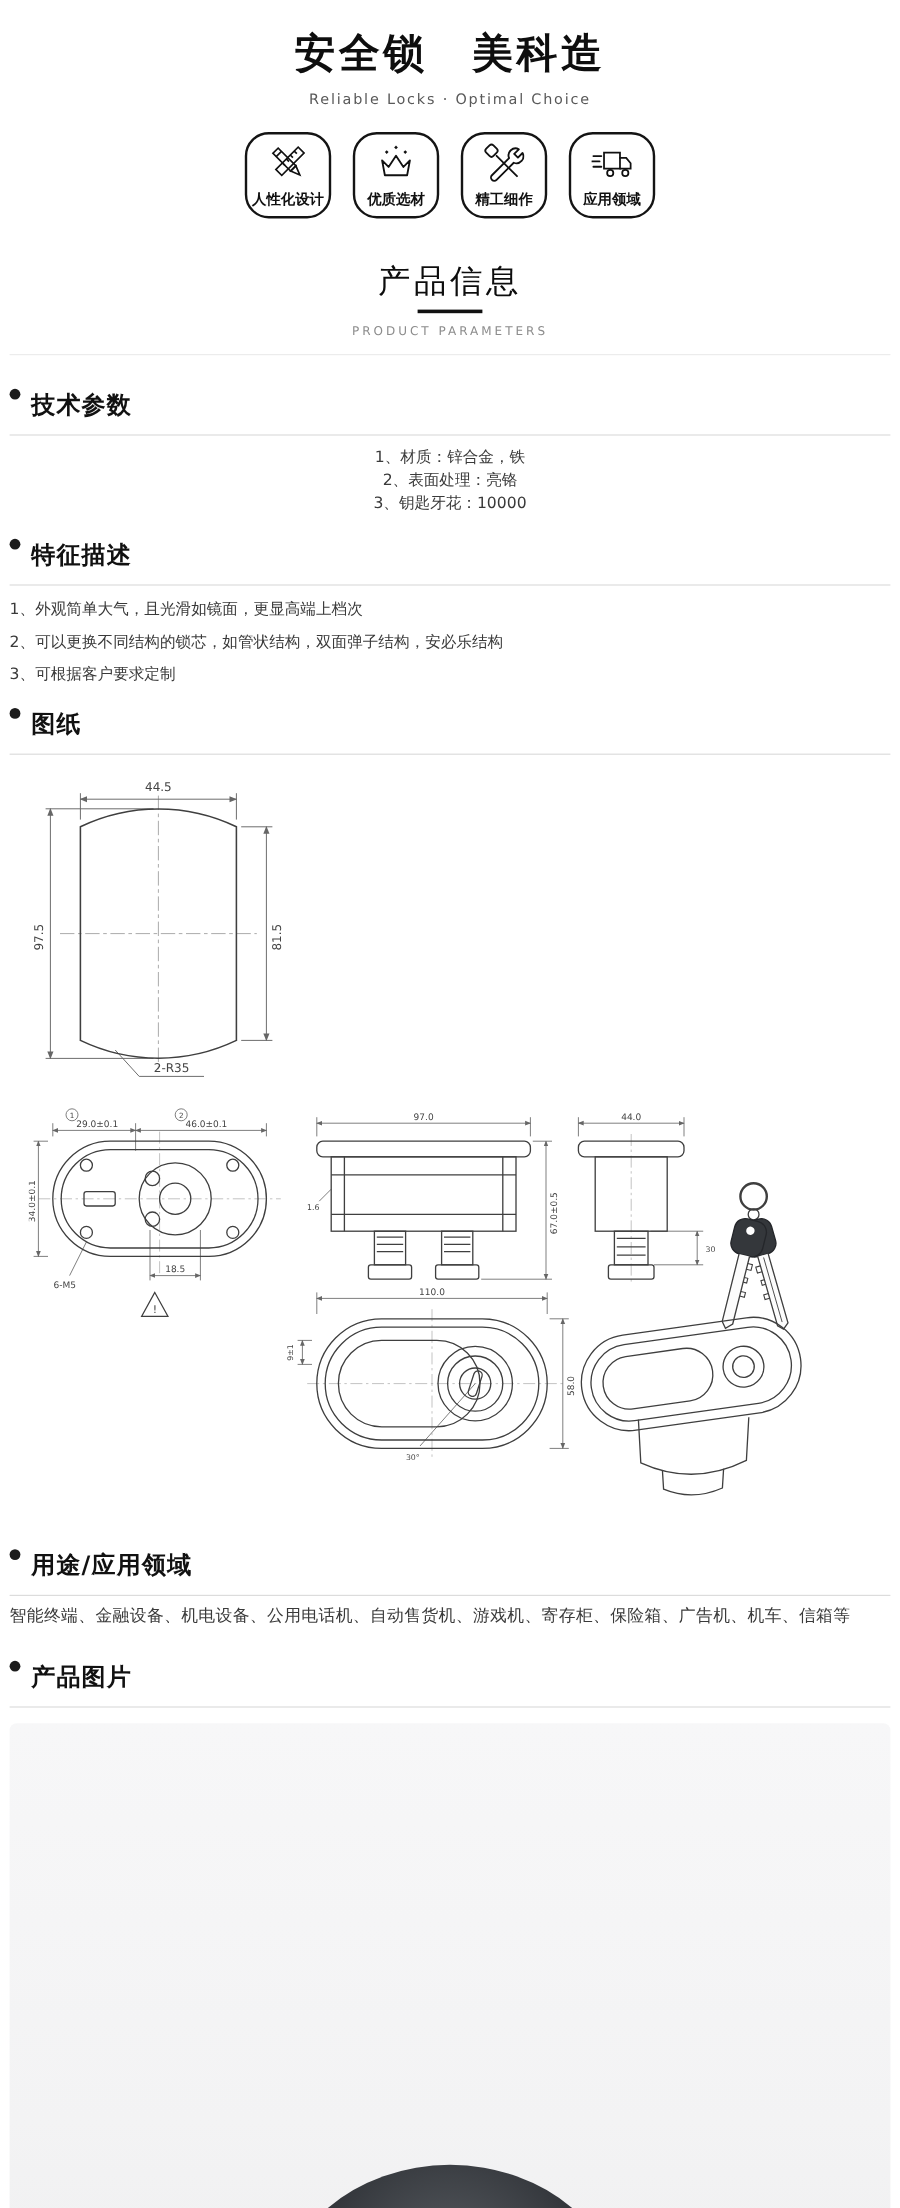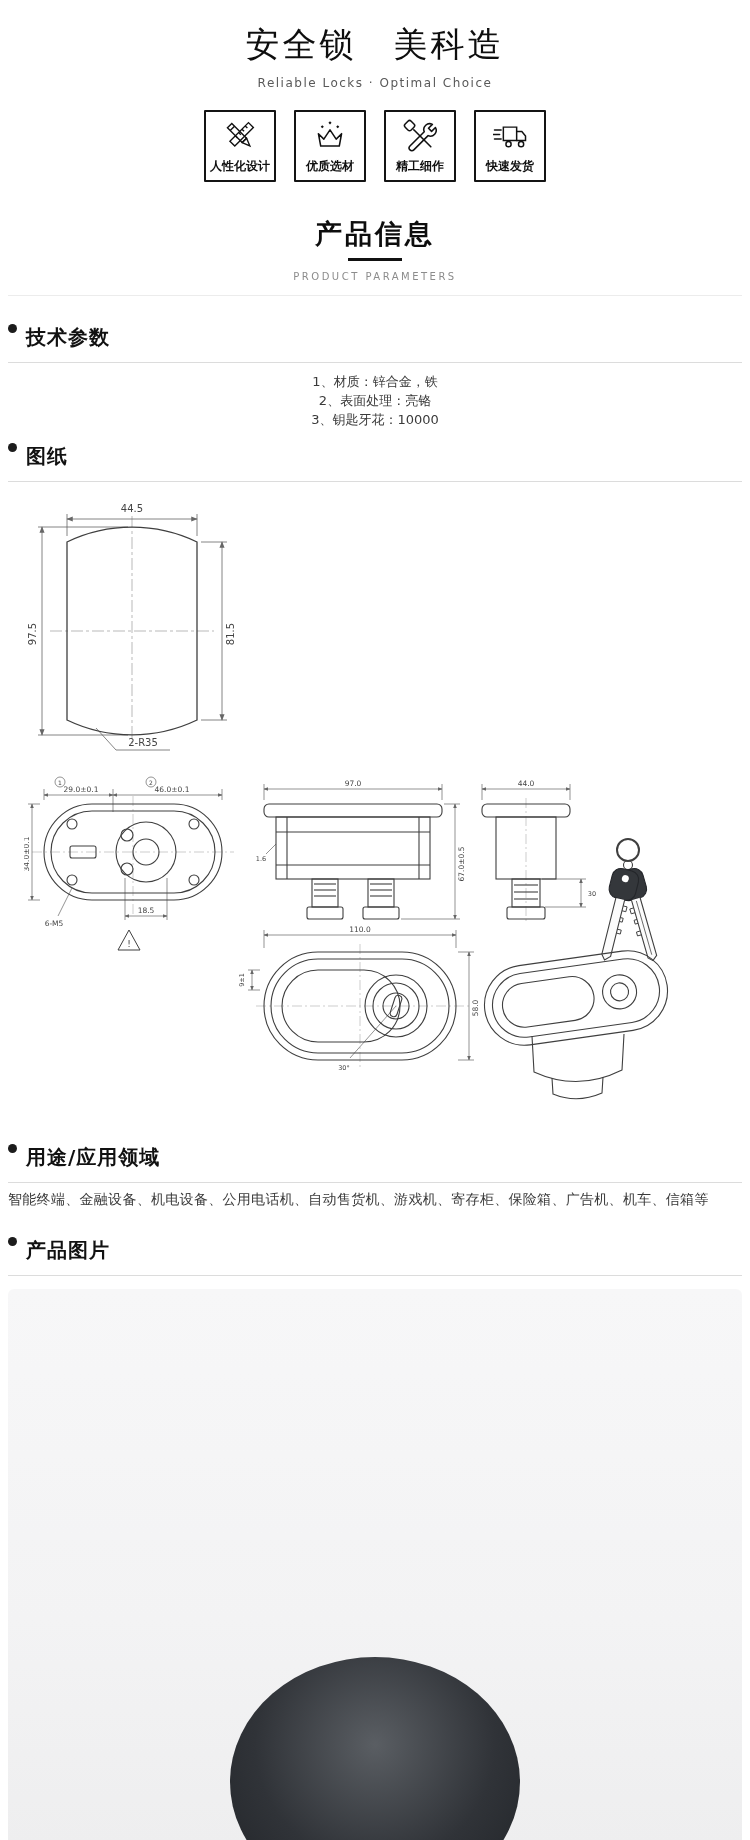--- a/index.html
+++ b/index.html
@@ -2,33 +2,33 @@
 <html><head>
 <meta charset="utf-8">
 <style>
   * { margin:0; padding:0; box-sizing:border-box; }
   html,body { background:#fff; }
   body { font-family:"DejaVu Sans","Liberation Sans",sans-serif; color:#222; }
   .page { width:750px; height:1840px; margin:0 auto; background:#fff; overflow:hidden; position:relative; }
 
   
   .hero { text-align:center; padding-top:22px; }
-  .hero-title { font-size:34px; font-weight:400; letter-spacing:3px; color:#0e0e0e; }
+  .hero-title { font-size:34px; font-weight:700; letter-spacing:3px; color:#0e0e0e; }
   .hero-sub { margin-top:8px; font-size:12px; color:#595959; letter-spacing:1.5px; }
 
   .badges { display:flex; justify-content:center; gap:18px; margin-top:20px; }
-  .badge { width:72px; height:72px; border:2px solid #141414; border-radius:1px;
+  .badge { width:72px; height:72px; border:2px solid #141414; border-radius:20px;
            display:flex; flex-direction:column; align-items:center; justify-content:space-between;
            padding:7px 2px 5px; background:#fff; }
   .badge svg { width:34px; height:34px; display:block; }
   .badge-label { font-size:12px; font-weight:700; color:#101010; white-space:nowrap; }
 
   
   .info-head { margin-top:34px; text-align:center; }
-  .info-title { font-size:27px; font-weight:700; letter-spacing:3px; color:#0d0d0d; }
+  .info-title { font-size:27px; font-weight:400; letter-spacing:3px; color:#0d0d0d; }
   .info-bar { width:54px; height:3px; background:#111; margin:6px auto 10px; }
   .info-sub { font-size:10px; color:#8c8c8c; letter-spacing:2.5px; }
   .info-hr { height:1px; background:#ececec; margin:13px 8px 0; }
 
   
   .section { margin:0 8px; }
   .sec-head { display:flex; align-items:flex-start; margin-top:28px; }
   .sec-head.mt-sm { margin-top:20px; }
   .sec-head.mt-xs { margin-top:14px; }
   .sec-head.mt-lg { margin-top:34px; }
@@ -99,21 +99,21 @@
       <div class="badge">
         <svg viewBox="0 0 46 40" fill="none" stroke="#111" stroke-width="2" stroke-linecap="round">
           <line x1="2" y1="12" x2="11" y2="12"></line>
           <line x1="0" y1="18" x2="9" y2="18"></line>
           <line x1="2" y1="24" x2="11" y2="24"></line>
           <path d="M14 8 h18 v18 h-18 Z"></path>
           <path d="M32 14 h7 l5 6 v6 h-12"></path>
           <circle cx="21" cy="31" r="3.5"></circle>
           <circle cx="38" cy="31" r="3.5"></circle>
         </svg>
-        <span class="badge-label">快速发货</span>
+        <span class="badge-label">应用领域</span>
       </div>
     </div>
   </div>
 
   <div class="info-head">
     <div class="info-title">产品信息</div>
     <div class="info-bar"></div>
     <div class="info-sub">PRODUCT PARAMETERS</div>
   </div>
   <div class="info-hr"></div>
@@ -124,20 +124,32 @@
       <span class="sec-title">技术参数</span>
     </div>
     <div class="sec-line"></div>
     <div class="tech-list">
       <div class="li">1、材质：锌合金，铁</div>
       <div class="li">2、表面处理：亮铬</div>
       <div class="li">3、钥匙牙花：10000</div>
     </div>
   </div>
 
+  <div class="section">
+    <div class="sec-head mt-sm">
+      <span class="sec-dot"></span>
+      <span class="sec-title">特征描述</span>
+    </div>
+    <div class="sec-line"></div>
+    <div class="feat-list">
+      <div class="li">1、外观简单大气，且光滑如镜面，更显高端上档次</div>
+      <div class="li">2、可以更换不同结构的锁芯，如管状结构，双面弹子结构，安必乐结构</div>
+      <div class="li">3、可根据客户要求定制</div>
+    </div>
+  </div>
 
   <div class="section">
     <div class="sec-head mt-xs">
       <span class="sec-dot"></span>
       <span class="sec-title">图纸</span>
     </div>
     <div class="sec-line"></div>
 
     <div class="drawing-wrap">
       <svg width="250" height="272" viewBox="0 0 250 272">

